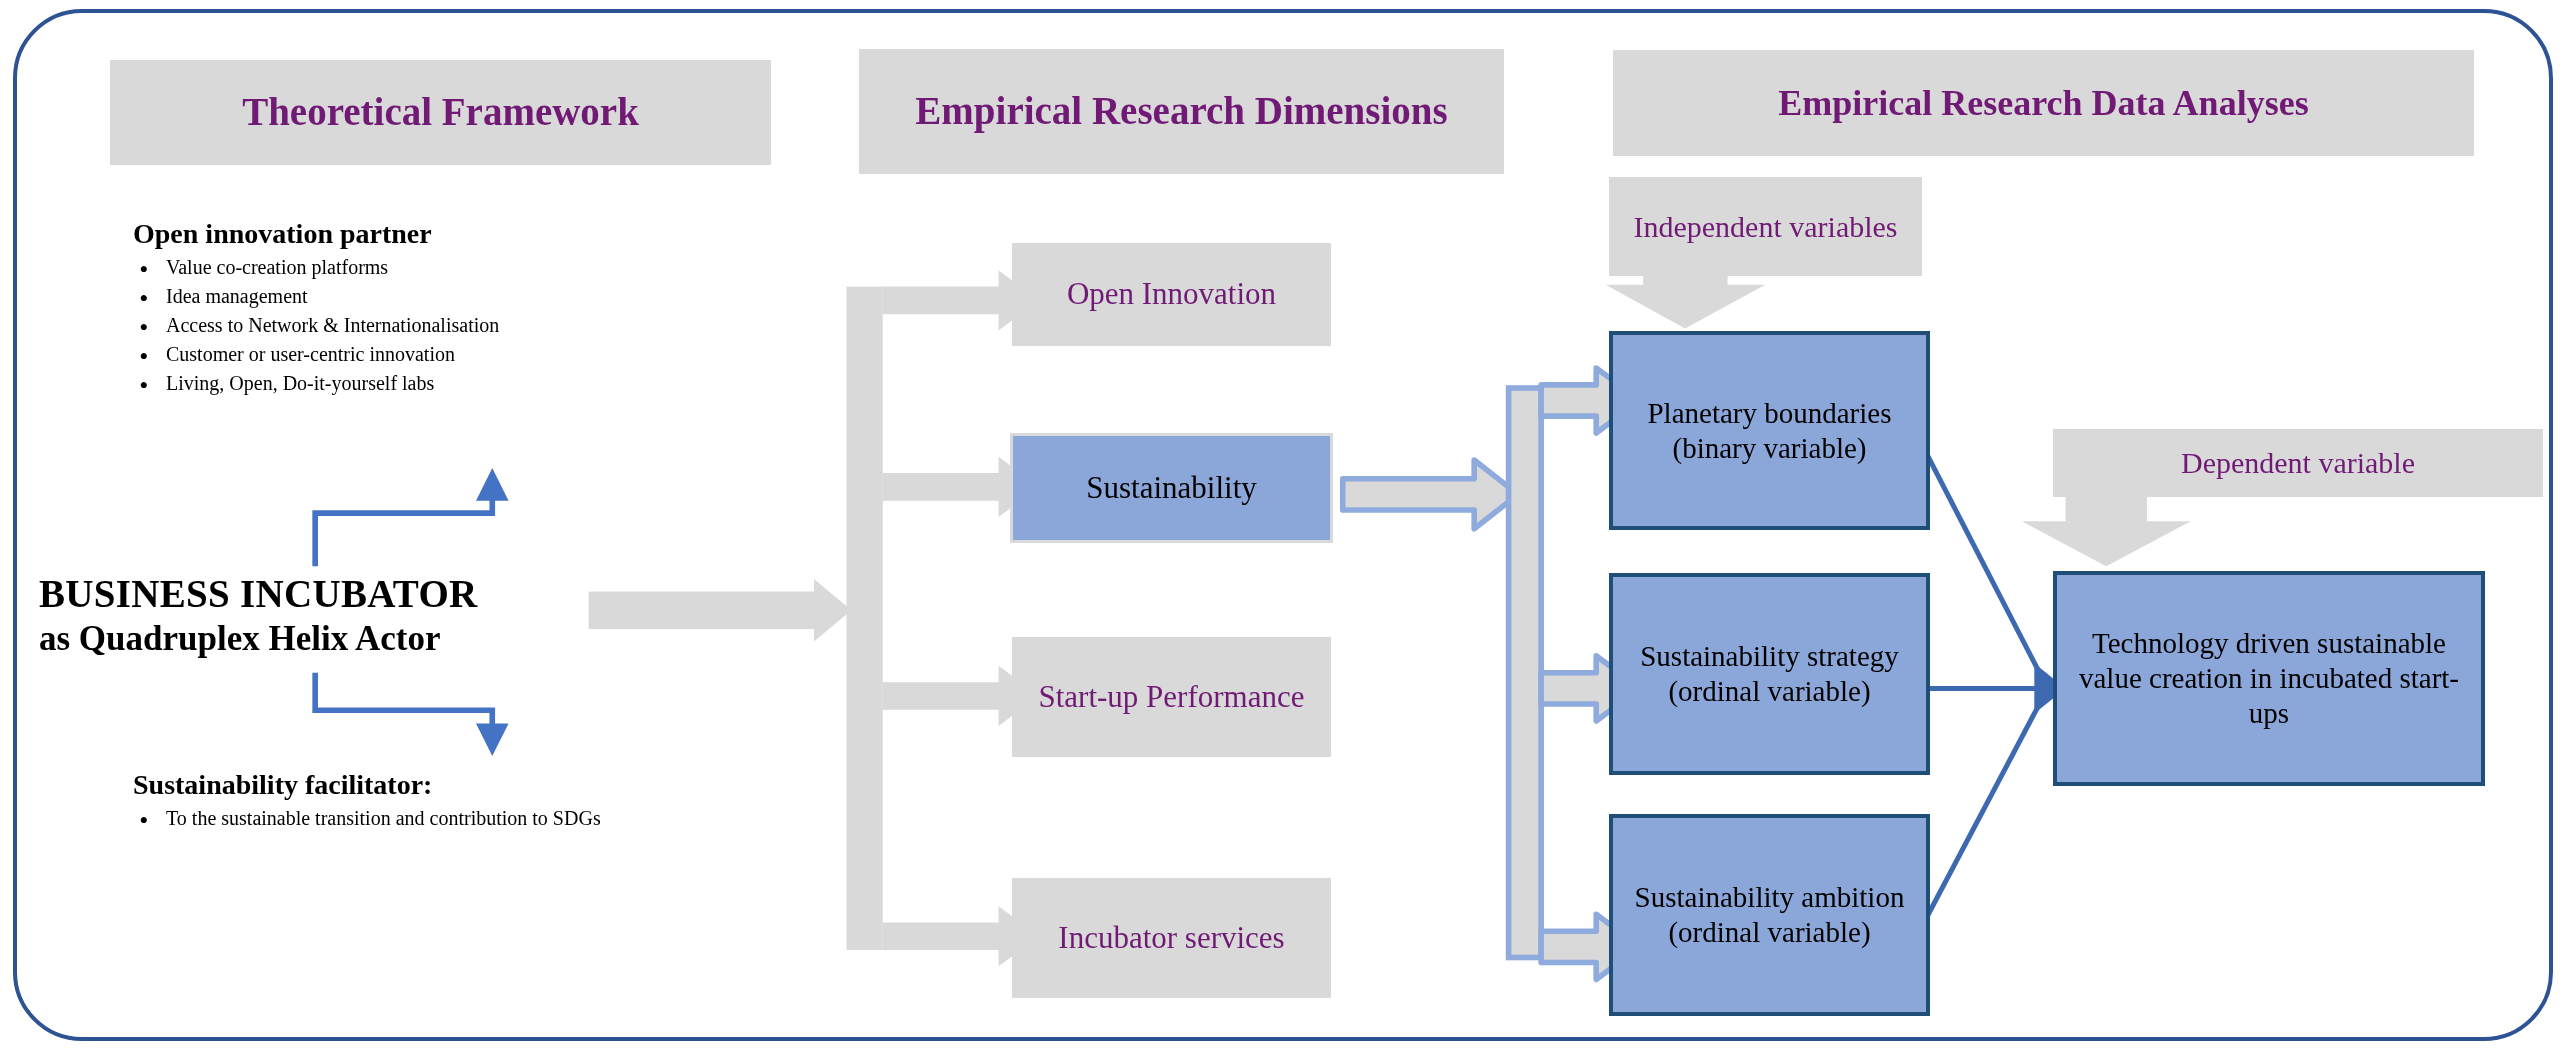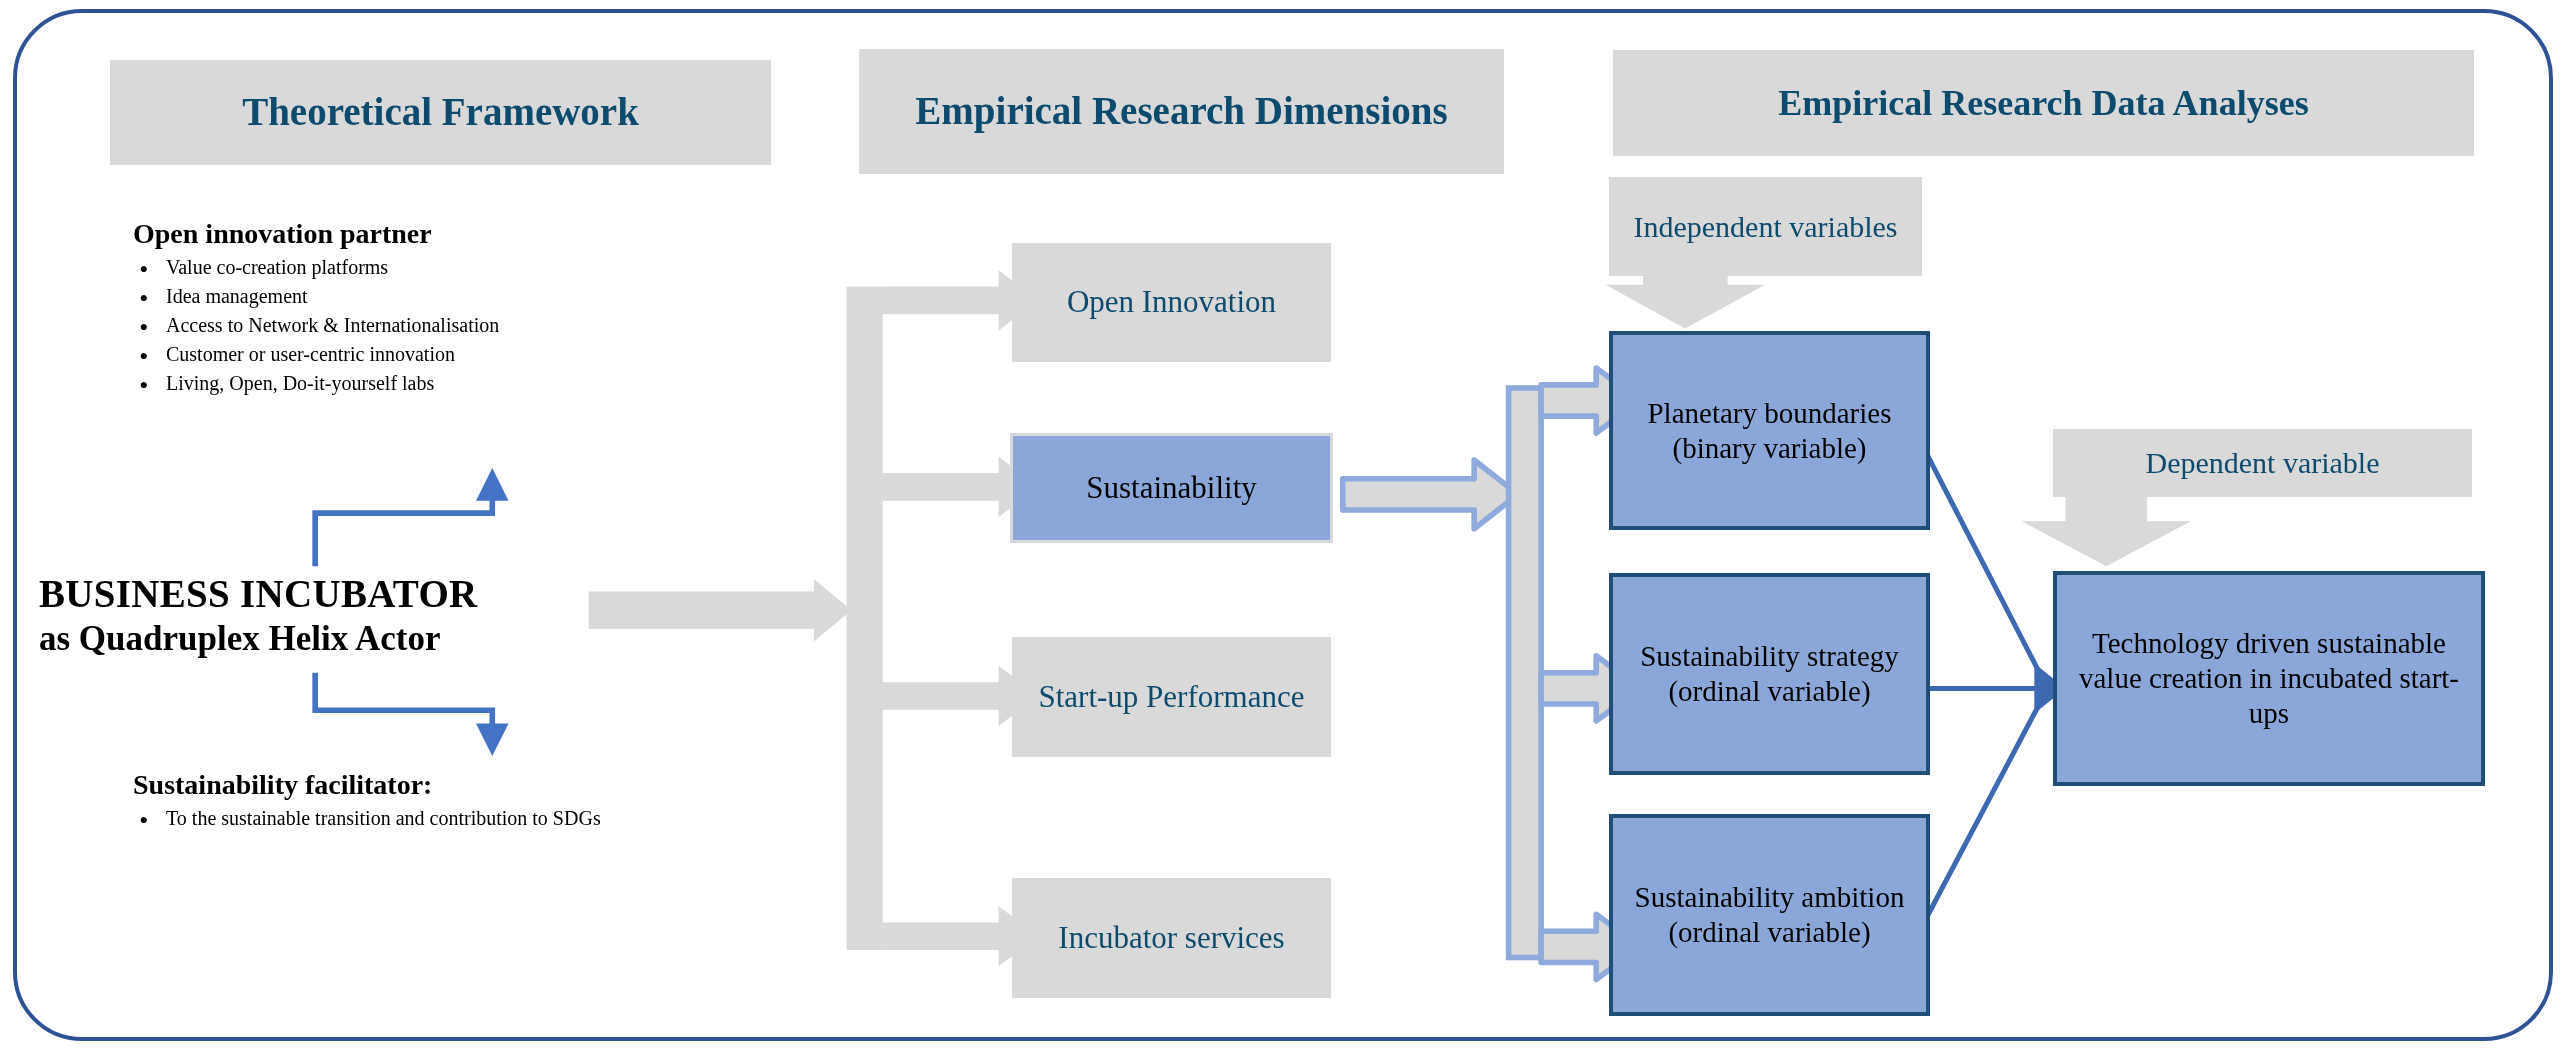--- a/index.html
+++ b/index.html
@@ -7,21 +7,21 @@
   #stage{position:relative;width:2576px;height:1057px;overflow:hidden;background:#fff;}
 
   .frame{
     position:absolute;left:12.5px;top:8.8px;width:2540px;height:1032px;
     border:4.4px solid #2E5395;border-radius:69px;box-sizing:border-box;
   }
 
   
   .gbox{position:absolute;background:#D9D9D9;box-sizing:border-box;
         display:flex;align-items:center;justify-content:center;text-align:center;
-        color:#0c4a6e;line-height:1.18;}
+        color:#701a75;line-height:1.18;}
   .bbox{position:absolute;background:#8BA6D8;border:4.4px solid #1F4E79;box-sizing:border-box;
         display:flex;align-items:center;justify-content:center;text-align:center;
         color:#000;line-height:1.20;}
   .bbox-soft{position:absolute;background:#8BA6D8;border:3.1px solid #D9D9D9;box-sizing:border-box;
         display:flex;align-items:center;justify-content:center;text-align:right;
         color:#000;line-height:1.20;}
 
   .hdr{font-weight:bold;font-size:39px;}
   .hdr2{font-weight:bold;font-size:36px;}
   .dimlabel{font-size:31px;}
@@ -107,36 +107,36 @@
 
   <div class="txtblock" style="left:133px;top:767px;width:695px;">
     <div class="txthead">Sustainability facilitator:</div>
     <ul class="bullets">
       <li>To the sustainable transition and contribution to SDGs</li>
     </ul>
   </div>
 
   <div class="gbox hdr" style="left:859px;top:49px;width:645px;height:125px;padding:0 15px;">Empirical Research Dimensions</div>
 
-  <div class="gbox dimlabel" style="left:1012px;top:243px;width:319px;height:119px;">Open Innovation</div>
+  <div class="gbox dimlabel" style="left:1012px;top:243px;width:319px;height:103px;">Open Innovation</div>
 
   <div class="bbox-soft dimlabel" style="left:1010px;top:433px;width:323px;height:110px;">Sustainability</div>
 
   <div class="gbox dimlabel" style="left:1012px;top:637px;width:319px;height:120px;padding:0 19px;">Start-up Performance</div>
 
   <div class="gbox dimlabel" style="left:1012px;top:878px;width:319px;height:120px;padding:0 19px;">Incubator services</div>
 
   <div class="gbox hdr2" style="left:1613px;top:50px;width:861px;height:106px;padding:0 12.5px;">Empirical Research Data Analyses</div>
 
   <div class="gbox varlabel" style="left:1609px;top:177px;width:313px;height:99px;padding:0 16.3px;">Independent variables</div>
 
   <div class="bbox bluelabel" style="left:1609px;top:331px;width:321px;height:199px;padding:0 13.8px;">Planetary boundaries (binary variable)</div>
 
   <div class="bbox bluelabel" style="left:1609px;top:573px;width:321px;height:202px;padding:0 13.8px;">Sustainability strategy (ordinal variable)</div>
 
   <div class="bbox bluelabel" style="left:1609px;top:814px;width:321px;height:202px;padding:0 13.8px;">Sustainability ambition (ordinal variable)</div>
 
-  <div class="gbox varlabel" style="left:2053px;top:429px;width:419px;height:68px;">Dependent variable</div>
+  <div class="gbox varlabel" style="left:2053px;top:429px;width:490px;height:68px;">Dependent variable</div>
 
   <div class="bbox bluelabel" style="left:2053px;top:571px;width:432px;height:215px;padding:0 16.3px;">Technology driven sustainable value creation in incubated start-ups</div>
 
 </div>
 
 
 </body></html>

